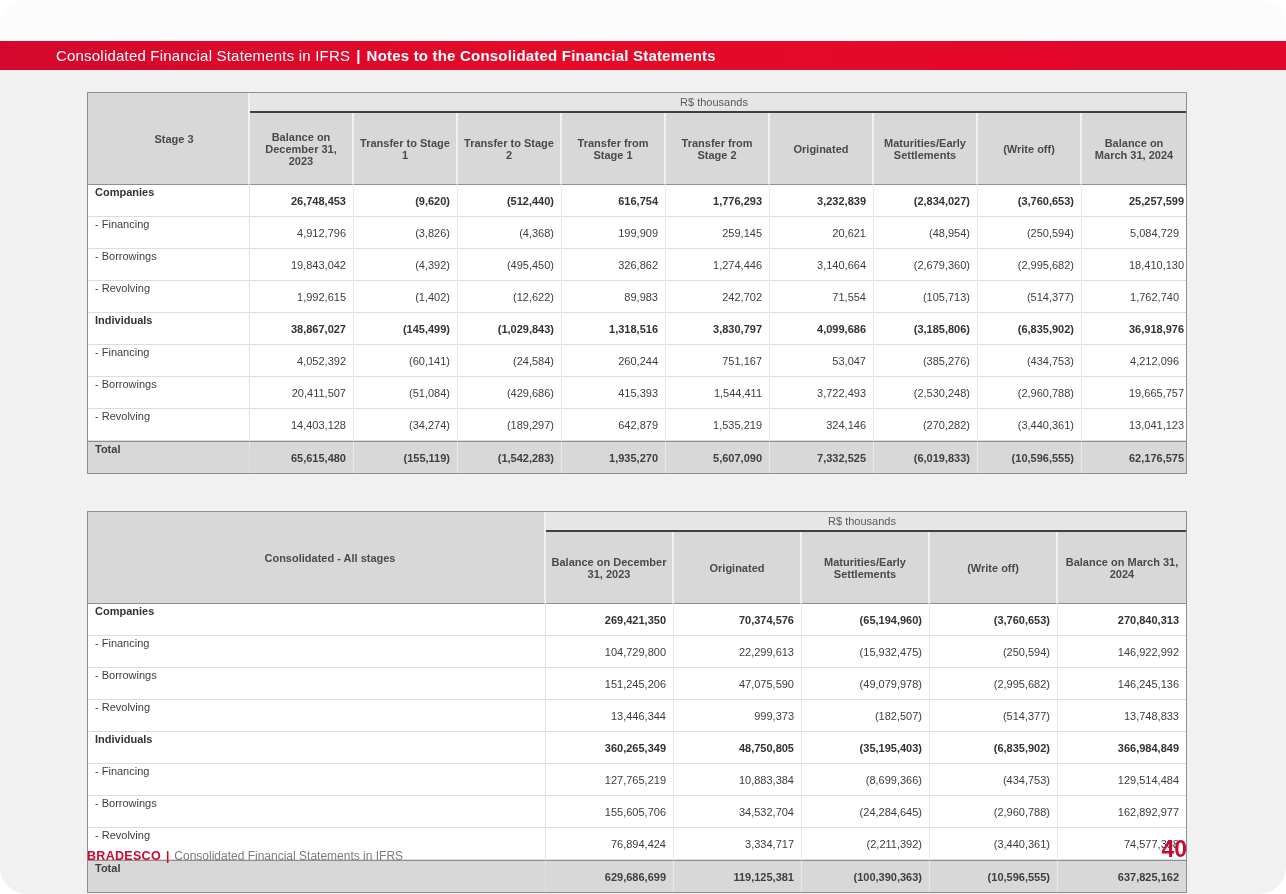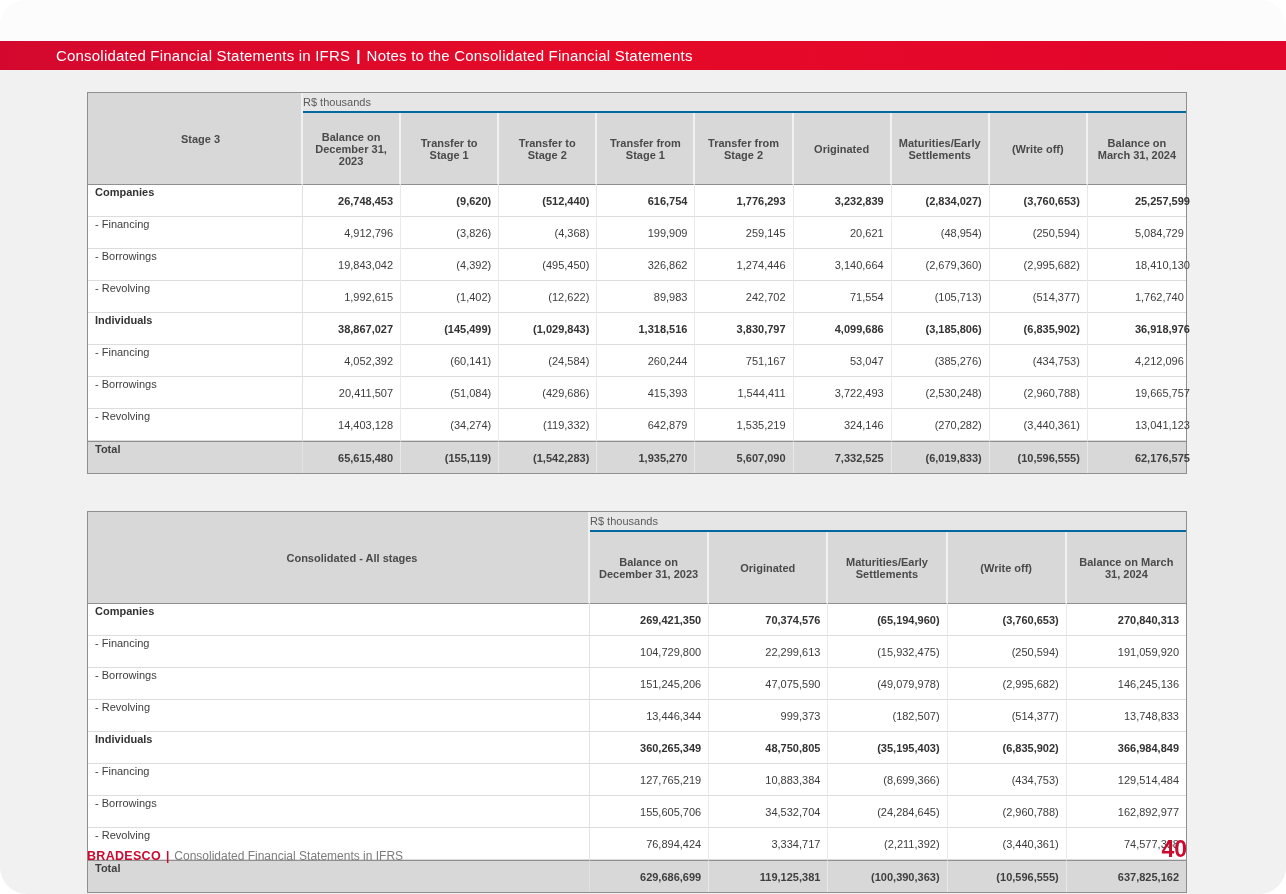--- a/index.html
+++ b/index.html
@@ -28,21 +28,21 @@
     width: 100%; height: 29px;
     background: linear-gradient(90deg, #d4082e 0%, #e60a28 45%, #e2052c 100%);
     color: #ffffff;
     display: flex;
     align-items: center;
     padding-left: 56px;
     font-size: 15px;
     letter-spacing: 0.2px;
   }
   .banner .sep { margin: 0 6px; font-weight: bold; }
-  .banner .bold { font-weight: normal; }
+  .banner .bold { font-weight: bold; }
 
   .content {
     position: absolute;
     top: 70px; left: 0; right: 0; bottom: 0;
     background: #f1f1f1;
     padding-top: 22px;
   }
 
   table.tbl {
     border-collapse: separate;
@@ -59,28 +59,28 @@
 
   .tbl thead th.corner {
     background: #d8d8d8;
     border-right: 2px solid #f1f1f1;
     border-bottom: 1px solid #8f8f8f;
     vertical-align: middle;
     text-align: center;
     font-weight: bold;
     color: #4a4a4a;
   }
-  .tbl1 thead th.corner { width: 215px; padding-left: 12px; }
-  .tbl2 thead th.corner { width: 502px; padding-left: 28px; }
+  .tbl1 thead th.corner { width: 162px; padding-left: 12px; }
+  .tbl2 thead th.corner { width: 458px; padding-left: 28px; }
 
   .tbl thead th.unit {
     background: #e6e6e6;
-    border-bottom: 2px solid #0369a1;
+    border-bottom: 2px solid #404040;
     height: 20px;
-    text-align: left;
+    text-align: center;
     padding-right: 8px;
     font-weight: normal;
     color: #5a5a5a;
   }
 
   .tbl thead th.col {
     background: #d8d8d8;
     border-right: 2px solid #f1f1f1;
     border-bottom: 1px solid #8f8f8f;
     height: 72px;
@@ -251,21 +251,21 @@
             <td>1,544,411</td>
             <td>3,722,493</td>
             <td>(2,530,248)</td>
             <td>(2,960,788)</td>
             <td>19,665,757</td>
           </tr>
           <tr class="">
             <th class="row-label">- Revolving</th>
             <td>14,403,128</td>
             <td>(34,274)</td>
-            <td>(119,332)</td>
+            <td>(189,297)</td>
             <td>642,879</td>
             <td>1,535,219</td>
             <td>324,146</td>
             <td>(270,282)</td>
             <td>(3,440,361)</td>
             <td>13,041,123</td>
           </tr>
           <tr class="total">
             <th class="row-label">Total</th>
             <td>65,615,480</td>
@@ -303,21 +303,21 @@
             <td>(65,194,960)</td>
             <td>(3,760,653)</td>
             <td>270,840,313</td>
           </tr>
           <tr class="">
             <th class="row-label">- Financing</th>
             <td>104,729,800</td>
             <td>22,299,613</td>
             <td>(15,932,475)</td>
             <td>(250,594)</td>
-            <td>191,059,920</td>
+            <td>146,922,992</td>
           </tr>
           <tr class="">
             <th class="row-label">- Borrowings</th>
             <td>151,245,206</td>
             <td>47,075,590</td>
             <td>(49,079,978)</td>
             <td>(2,995,682)</td>
             <td>146,245,136</td>
           </tr>
           <tr class="">

